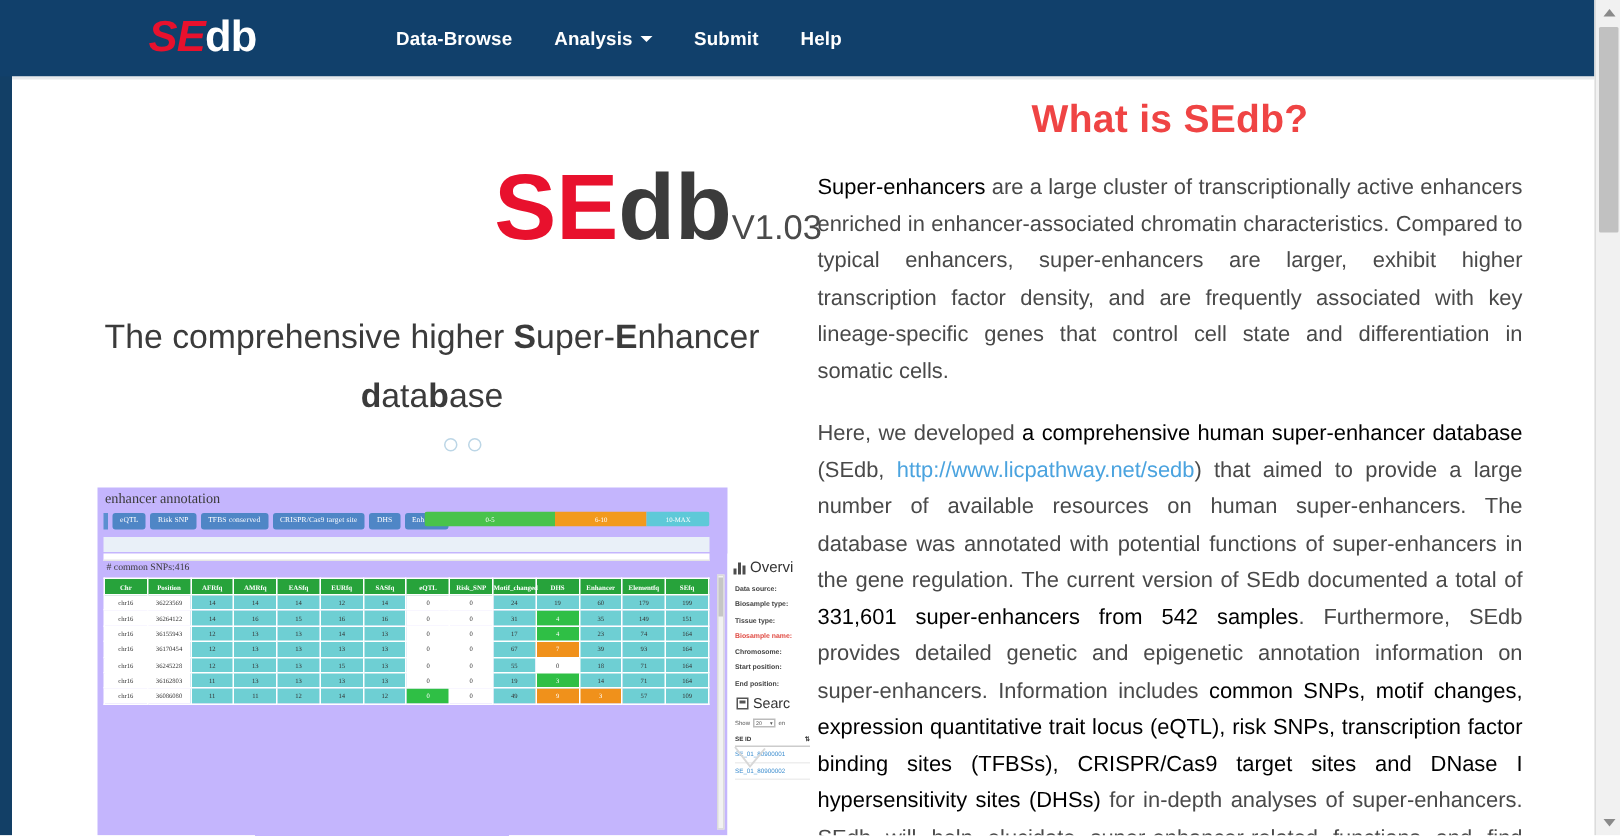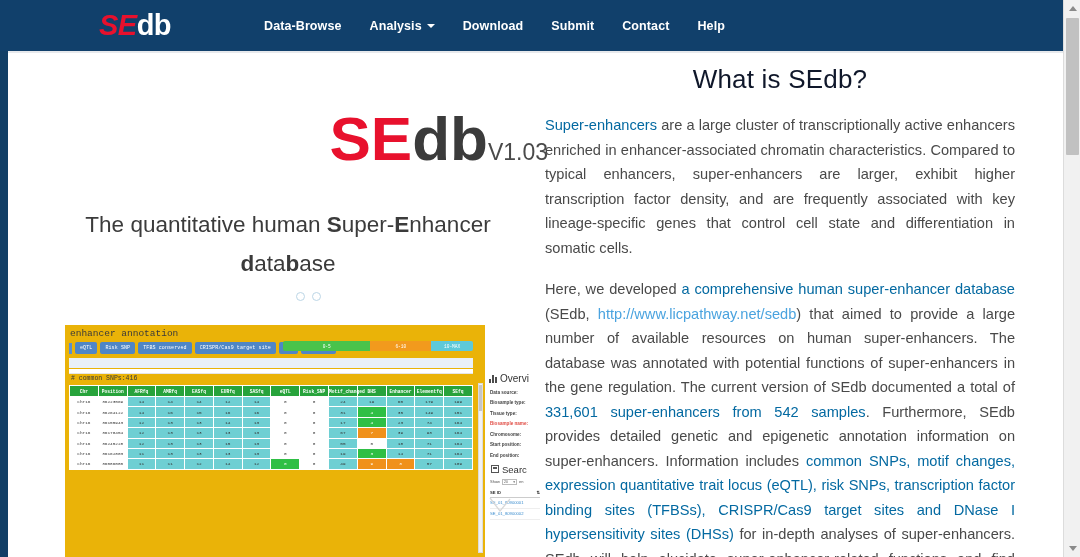--- a/index.html
+++ b/index.html
@@ -72,23 +72,23 @@
     text-align: center; margin-top: 36px;
     font-size: 22.5px; color: #3b3b3b; line-height: 1.73;
     padding: 0 10px;
   }
   .hero-sub b { font-weight: bold; }
 
   
   .shot {
     position: absolute; left: 57px; top: 272px;
     width: 420px; height: 232px;
-    background: #eab308;
+    background: #c4b5fd;
     overflow: hidden;
-    font-family: Liberation Mono, monospace;
+    font-family: Liberation Serif, serif;
   }
   .shot-title { position: absolute; left: 5px; top: 3px; font-size: 9.5px; color: #3a3a3a; }
   .tabrow { position: absolute; left: 4px; top: 17px; display: flex; align-items: center; gap: 3px; }
   .tabrow .bar0 { width: 3px; height: 11px; background: #5b8fd0; }
   .tbtn {
     background: #4f86c6; color: #fff; font-size: 5px;
     padding: 3px 5px; border-radius: 2px; white-space: nowrap;
     letter-spacing: 0.1px;
   }
   .legendbar {
@@ -149,31 +149,31 @@
   .sr-title { font-size: 9.5px; color: #333; }
   .sr-show { display: flex; align-items: center; gap: 2px; margin: 4px 0 0 5px; font-size: 4px; color: #555; }
   .sr-sel { width: 15px; height: 6px; border: 1px solid #bbb; background: #fff; font-size: 3.5px; color: #555; display: flex; align-items: center; justify-content: space-between; padding: 0 1px; }
   .sr-tbl { margin: 3px 0 0 5px; width: 50px; }
   .sr-th { font-size: 4.2px; font-weight: bold; color: #333; border-bottom: 1px solid #ccc; padding: 2px 0; display: flex; justify-content: space-between; }
   .sr-td { font-size: 4.2px; color: #3d8ecf; padding: 2.5px 0; border-bottom: 1px solid #eee; }
 
   
   .right-col { position: absolute; left: 537px; top: 0px; width: 470px; }
   .r-head {
-    text-align: center; font-size: 26px; color: #0f172a; font-weight: normal;
+    text-align: center; font-size: 26px; color: #ef4444; font-weight: bold;
     margin-top: 11px; letter-spacing: 0.2px;
   }
   .r-para {
     margin-top: 18px;
     font-size: 14.6px; line-height: 1.68;
     color: #494949;
     text-align: justify;
   }
   .r-para.second { margin-top: 17px; }
-  .hl { color: #0369a1; }
+  .hl { color: #000000; }
   .lnk { color: #4aa3df; }
 
   
   .scrollbar {
     position: absolute; right: 0; top: 0; width: 17px; height: 557px;
     background: #f1f1f1; border-left: 1px solid #dcdcdc;
   }
   .sb-arrow {
     position: absolute; left: 0; width: 17px; height: 17px;
     background: #f1f1f1; display: flex; align-items: center; justify-content: center;
@@ -202,43 +202,37 @@
     </div>
     <div class="navlist">
       <div class="navitem">
           <span>Data-Browse</span>
         </div>
       <div class="navitem">
           <span>Analysis</span>
           <span class="caret"></span>
         </div>
       <div class="navitem">
-          <span>Download</span>
-        </div>
-      <div class="navitem">
           <span>Submit</span>
-        </div>
-      <div class="navitem">
-          <span>Contact</span>
         </div>
       <div class="navitem">
           <span>Help</span>
         </div>
     </div>
   </div>
   <div class="nav-underline"></div>
 
   <div class="content">
 
     <div class="hero">
       <div class="hero-title">
         <span class="se">SE</span><span class="db">db</span><span class="ver">V1.03</span>
       </div>
       <div class="hero-sub">
-        <span>The quantitative human </span><b>S</b><span>uper-</span><b>E</b><span>nhancer</span> <b>d</b><span>ata</span><b>b</b><span>ase</span>
+        <span>The comprehensive higher </span><b>S</b><span>uper-</span><b>E</b><span>nhancer</span> <b>d</b><span>ata</span><b>b</b><span>ase</span>
       </div>
     </div>
 
     <div class="shot">
       <div class="shot-title">enhancer annotation</div>
 
       <div class="tabrow">
         <span class="bar0"></span>
         <span class="tbtn">eQTL</span>
         <span class="tbtn">Risk SNP</span>

